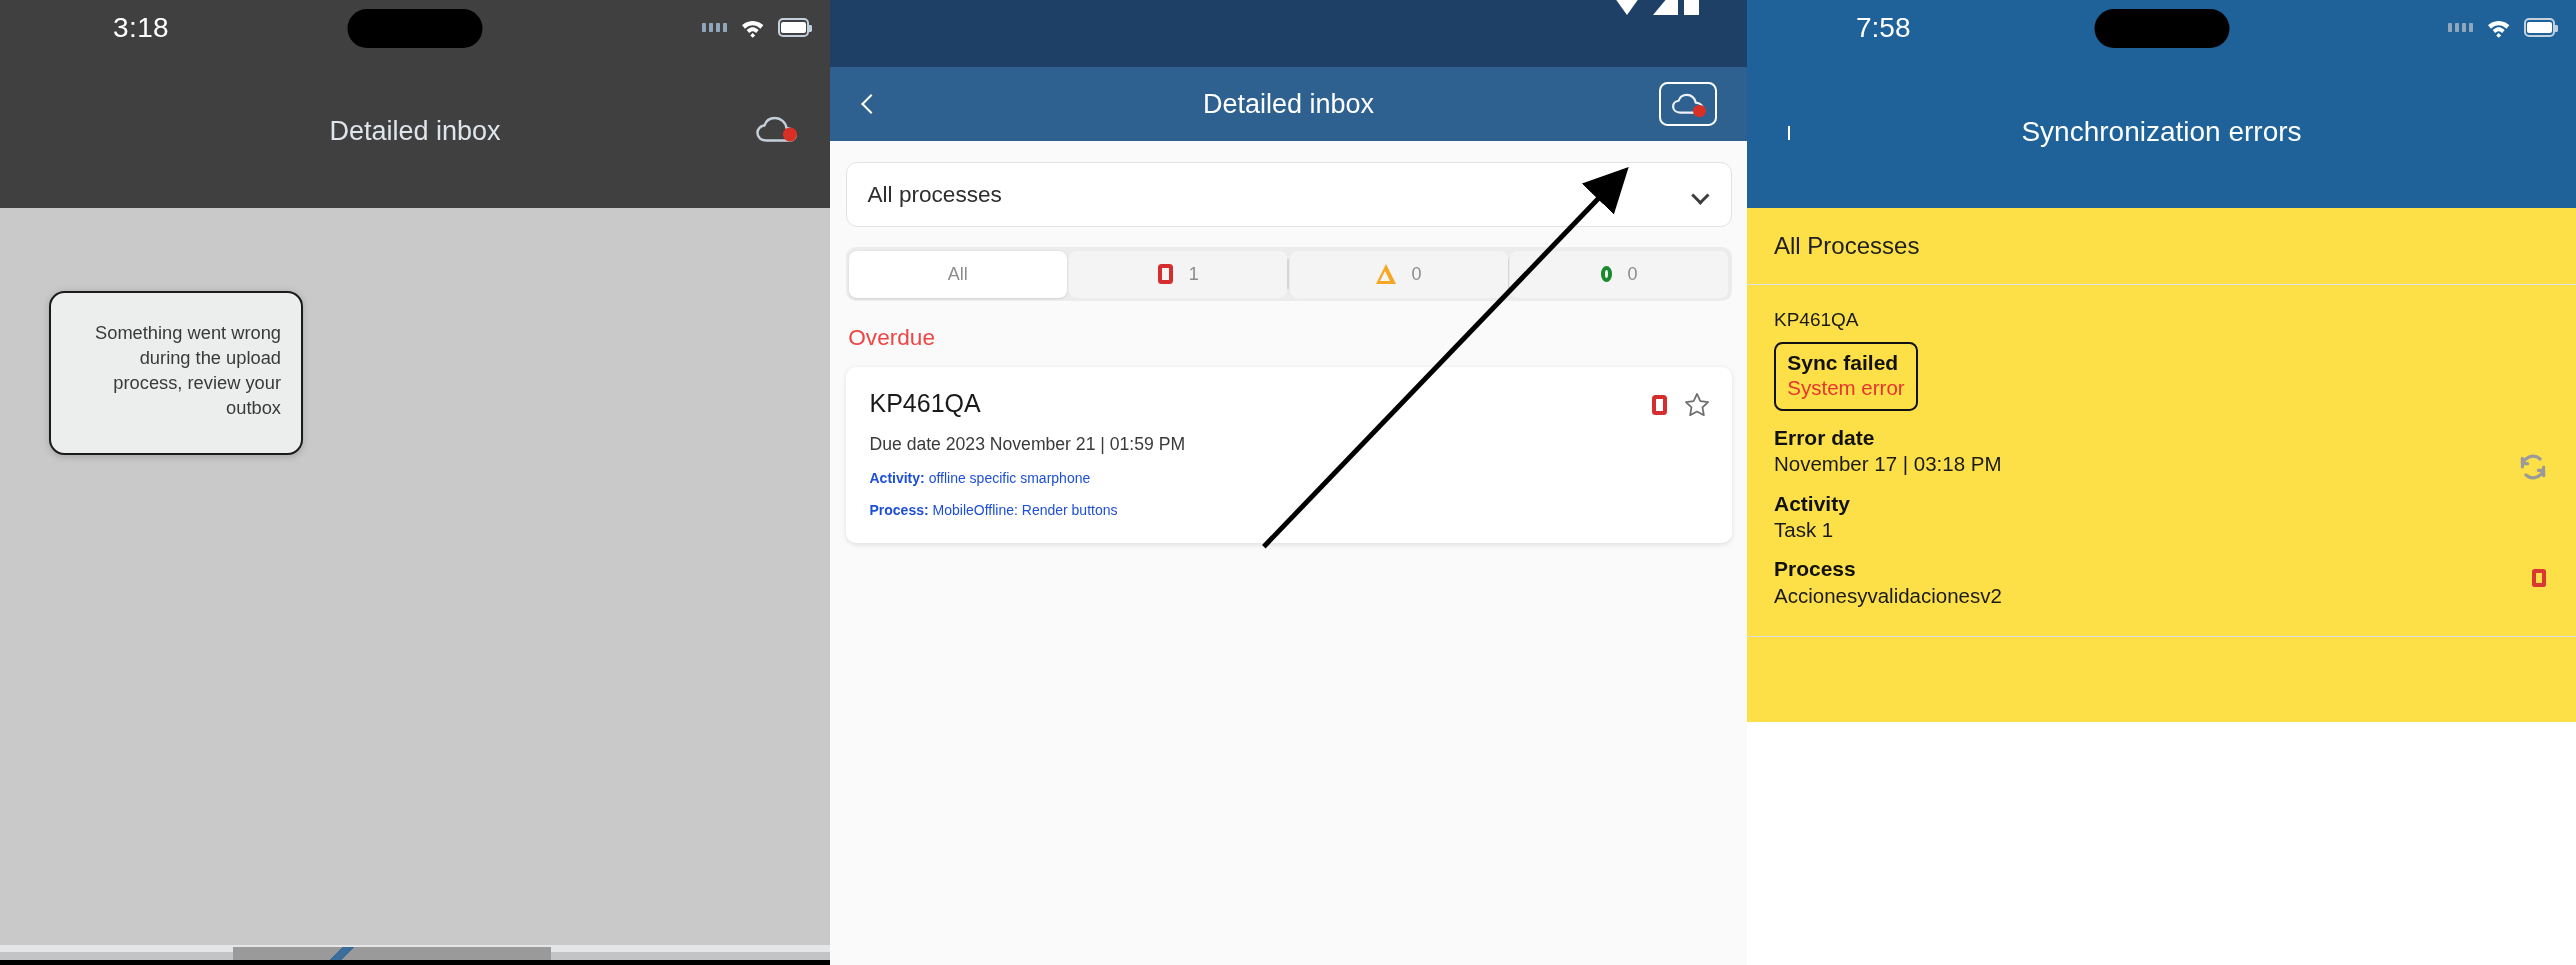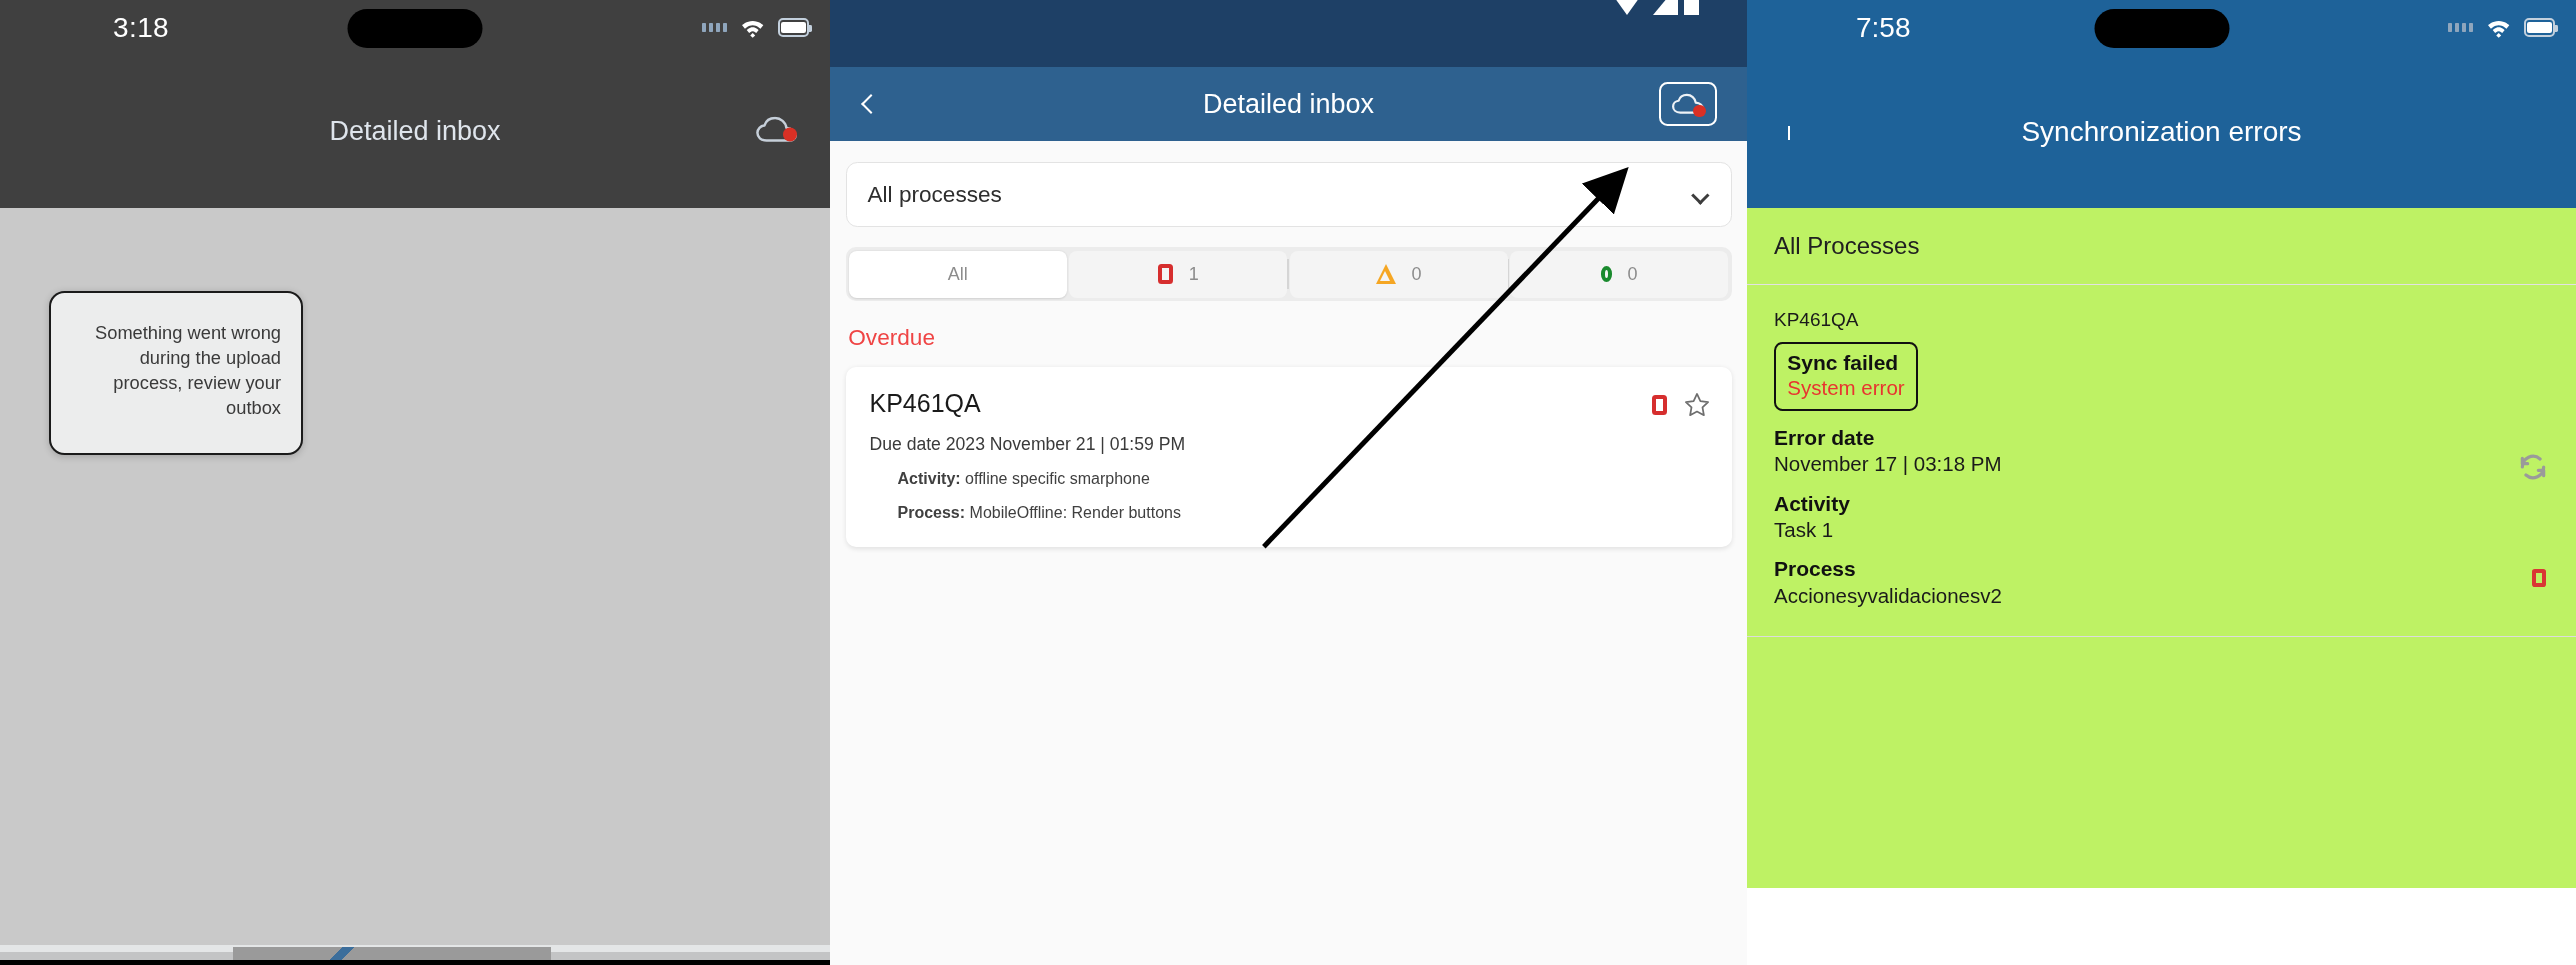--- a/index.html
+++ b/index.html
@@ -307,36 +307,36 @@
     box-shadow: 0 1.4px 5px rgba(0,0,0,0.10);
     padding: 22.6px 24px 25.4px 24px;
     position: relative;
   }
   .p2-card-title { font-size: 25px; color: #1a1a1a; font-weight: 500; }
   .p2-card-icons {
     position: absolute; right: 21px; top: 24px;
     display: flex; align-items: center; gap: 15.5px;
   }
   .p2-card-due { margin-top: 15.5px; font-size: 17.6px; color: #3a3a3a; }
-  .p2-card-row { margin-top: 15.5px; font-size: 16px; color: #404040; margin-left: 28px; }
+  .p2-card-row { margin-top: 15.5px; font-size: 14px; color: #1d4ed8; }
   .p2-card-row b { font-weight: 700; }
   .star-icon { width: 28px; height: 28px; }
 
   .arrow-annot {
     position: absolute;
     left: 0; top: 0;
     width: 917px; height: 965px;
     pointer-events: none;
   }
 
   
   .panel3 {
     position: relative;
-    width: 829px; height: 888px;
-    background: #bef264;
+    width: 829px; height: 722px;
+    background: #fde047;
     overflow: hidden;
     flex: 0 0 829px;
   }
   .p3-header {
     background: #1e6299;
     height: 208px;
     position: relative;
   }
   .p3-statusbar { height: 55px; position: relative; display: flex; align-items: center; }
   .p3-time { color: #ffffff; font-size: 28px; font-weight: 500; margin-left: 109px; }

